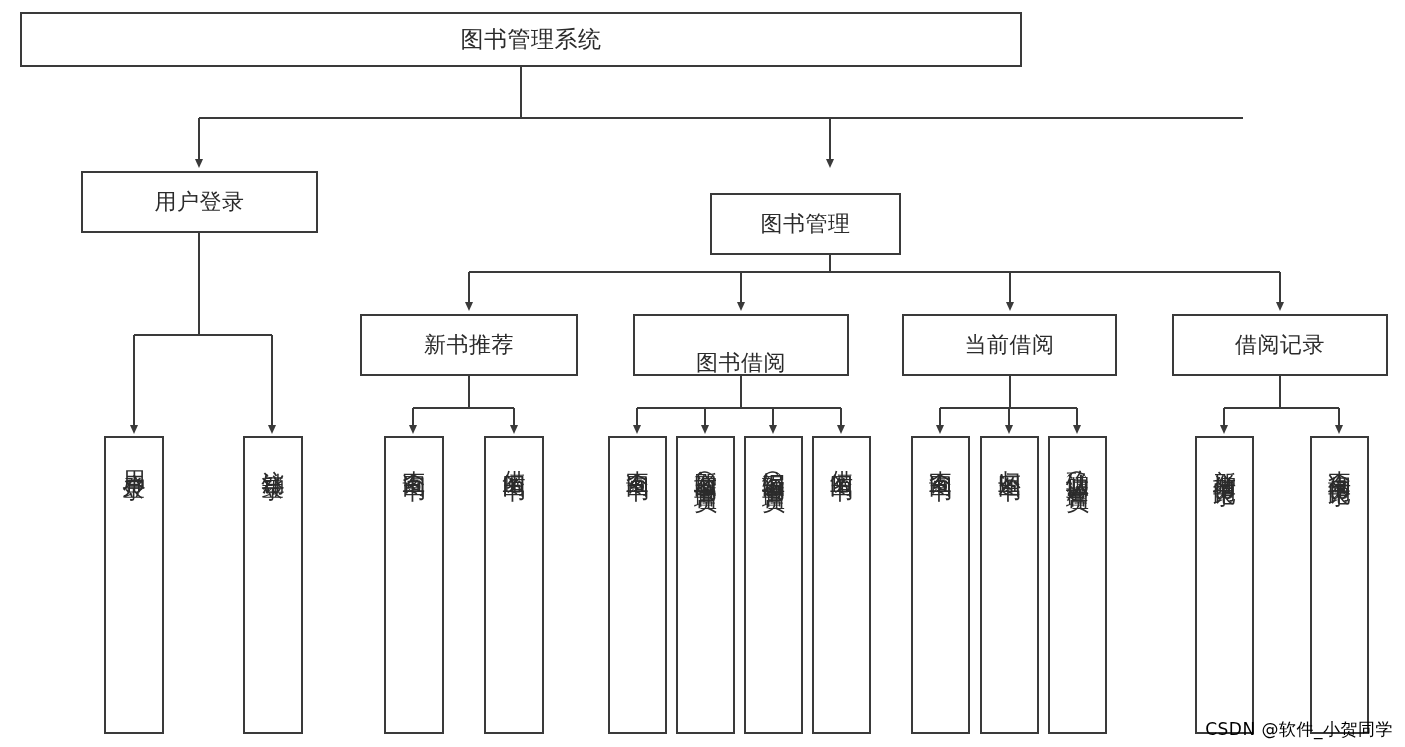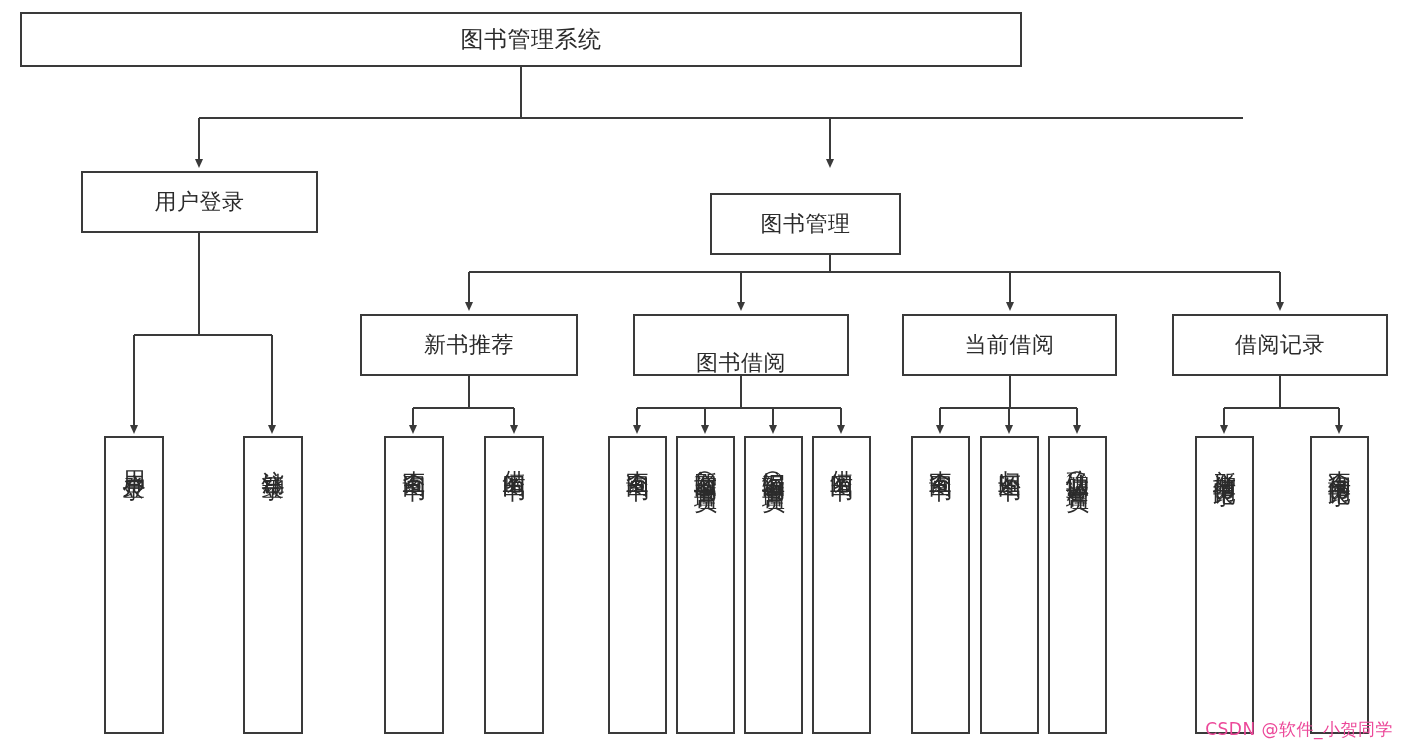--- a/index.html
+++ b/index.html
@@ -62,21 +62,21 @@
     font-size: 23px;
     letter-spacing: 3px;
     line-height: 1;
     white-space: nowrap;
   }
   #watermark {
     position: absolute;
     right: 12px;
     bottom: 6px;
     font-size: 17px;
-    color: #ec4899;
+    color: #000000;
     letter-spacing: 0.5px;
     white-space: nowrap;
     pointer-events: none;
   }
 </style>
 </head>
 <body>
 
 <div id="diagram-root">
 

